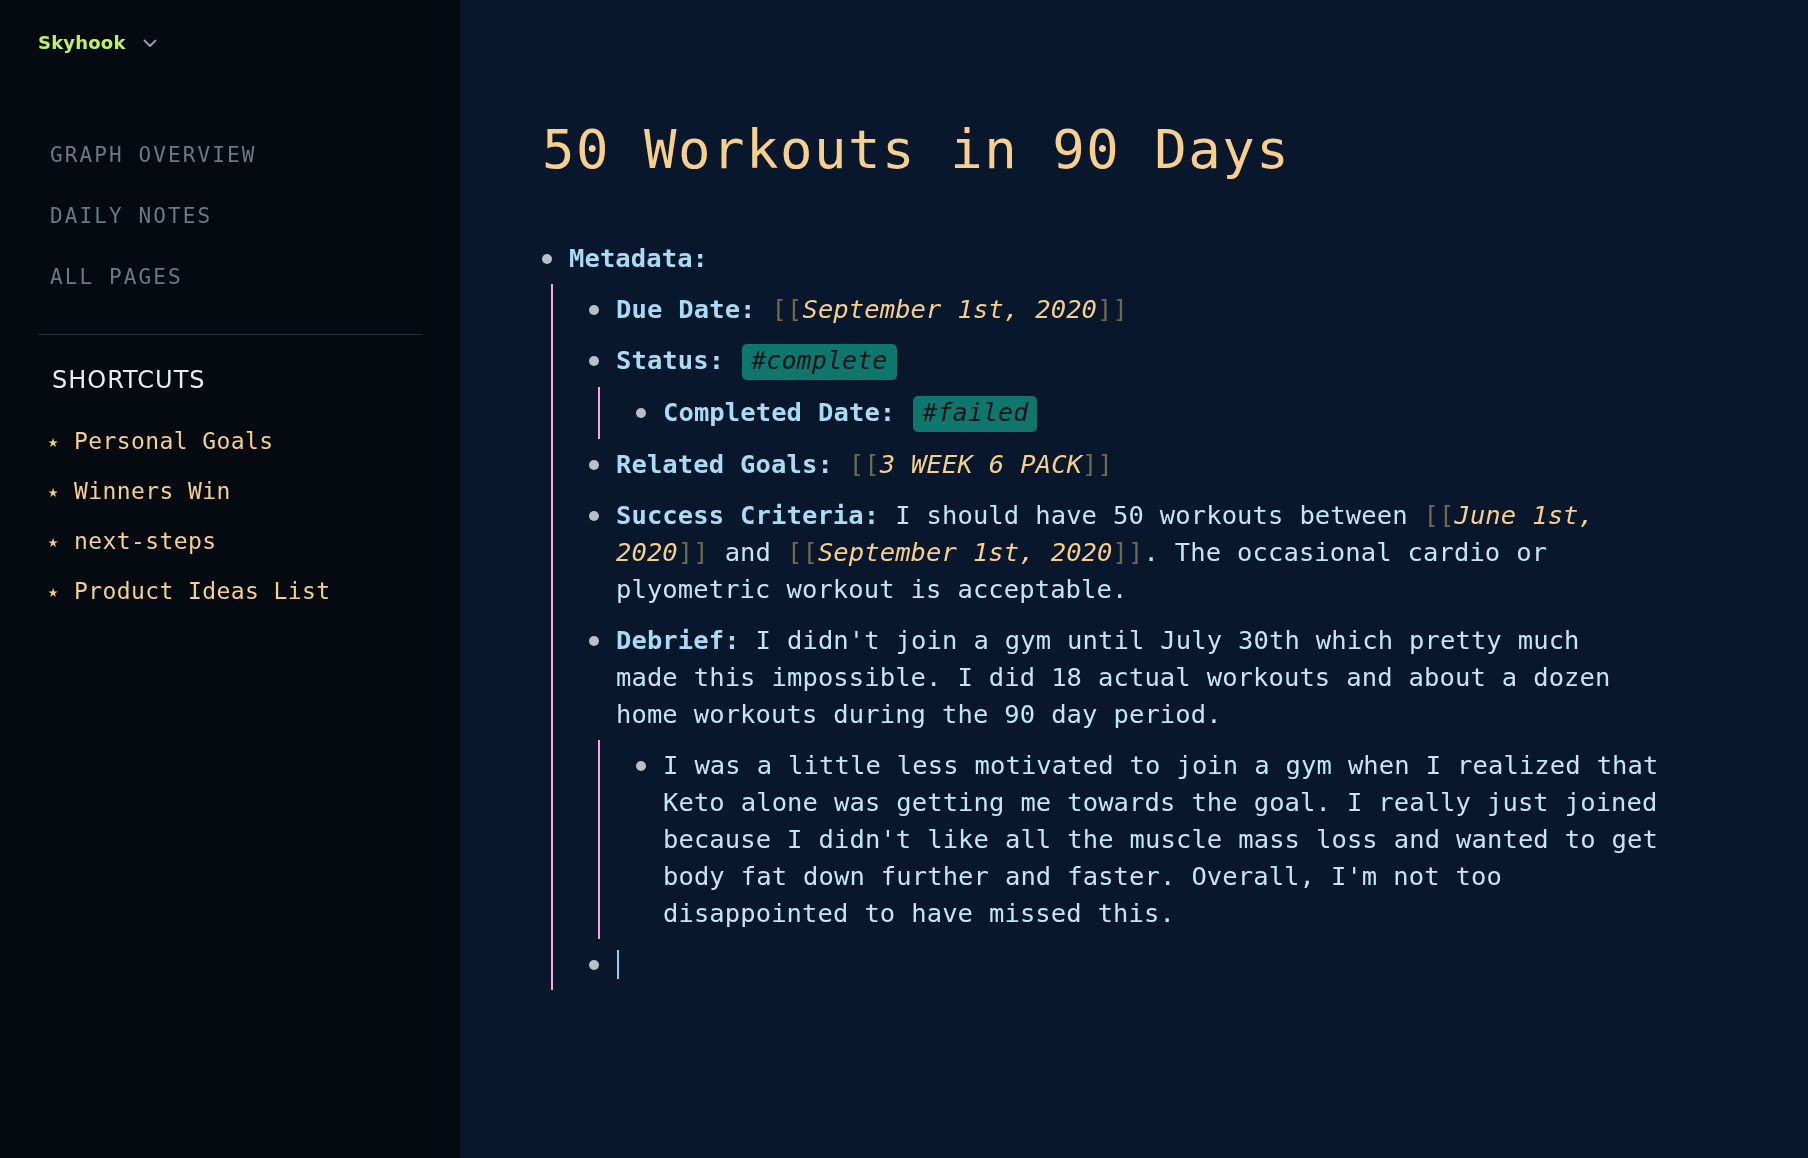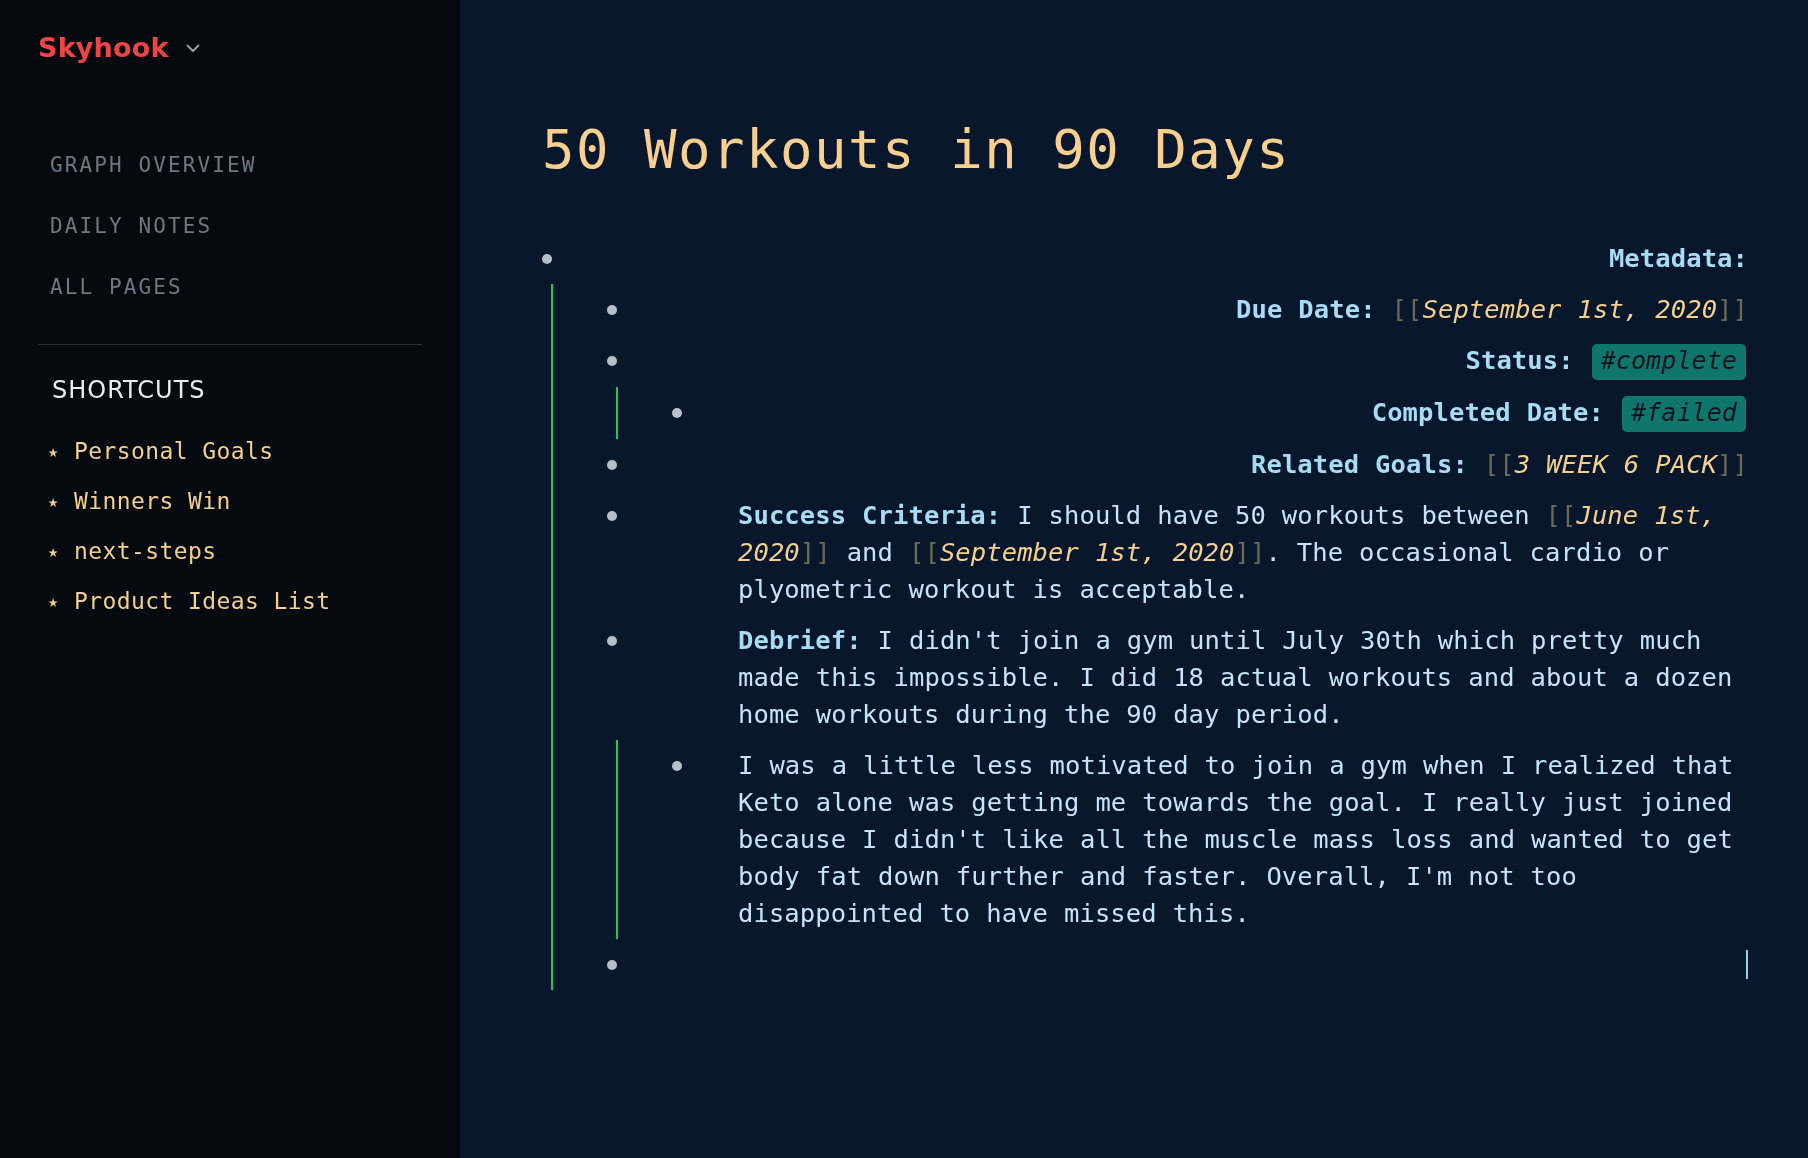--- a/index.html
+++ b/index.html
@@ -23,23 +23,23 @@
     position: relative;
   }
   .brand-row {
     display: flex;
     align-items: center;
     gap: 14px;
     padding: 6px 0 0 38px;
   }
   .brand-name {
     font-family: "DejaVu Sans", "Liberation Sans", sans-serif;
-    font-size: 27px;
+    font-size: 18px;
     font-weight: 700;
-    color: #ef4444;
+    color: #bef264;
     letter-spacing: 0.2px;
   }
   .chev { display: block; width: 20px; height: 20px; opacity: .75; }
   .chev svg { display: block; }
 
   .nav-section { margin-top: 72px; }
   .nav-item {
     display: block;
     padding: 0 0 0 50px;
     height: 61px;
@@ -100,34 +100,33 @@
     white-space: nowrap;
     margin-bottom: 52px;
   }
 
   
   .blk { position: relative; }
   .blk-row {
     display: flex;
     align-items: flex-start;
     padding: 7px 0;
-    justify-content: space-between;
   }
   .bullet {
     flex: 0 0 auto;
     width: 10px; height: 10px;
     border-radius: 50%;
     background: #b9bfc6;
     margin-top: 14px;
     margin-right: 17px;
   }
   .children {
     margin-left: 9px;
-    padding-left: 54px;
-    border-left: 2px solid #22c55e;
+    padding-left: 36px;
+    border-left: 2px solid #f9a8d4;
   }
   .txt {
     font-size: 25.5px;
     line-height: 37px;
     color: #c5e4f7;
     letter-spacing: 0.1px;
     max-width: 1010px;
     word-spacing: 0.5px;
   }
   .lbl { font-weight: 700; color: #a8dcf5; }

